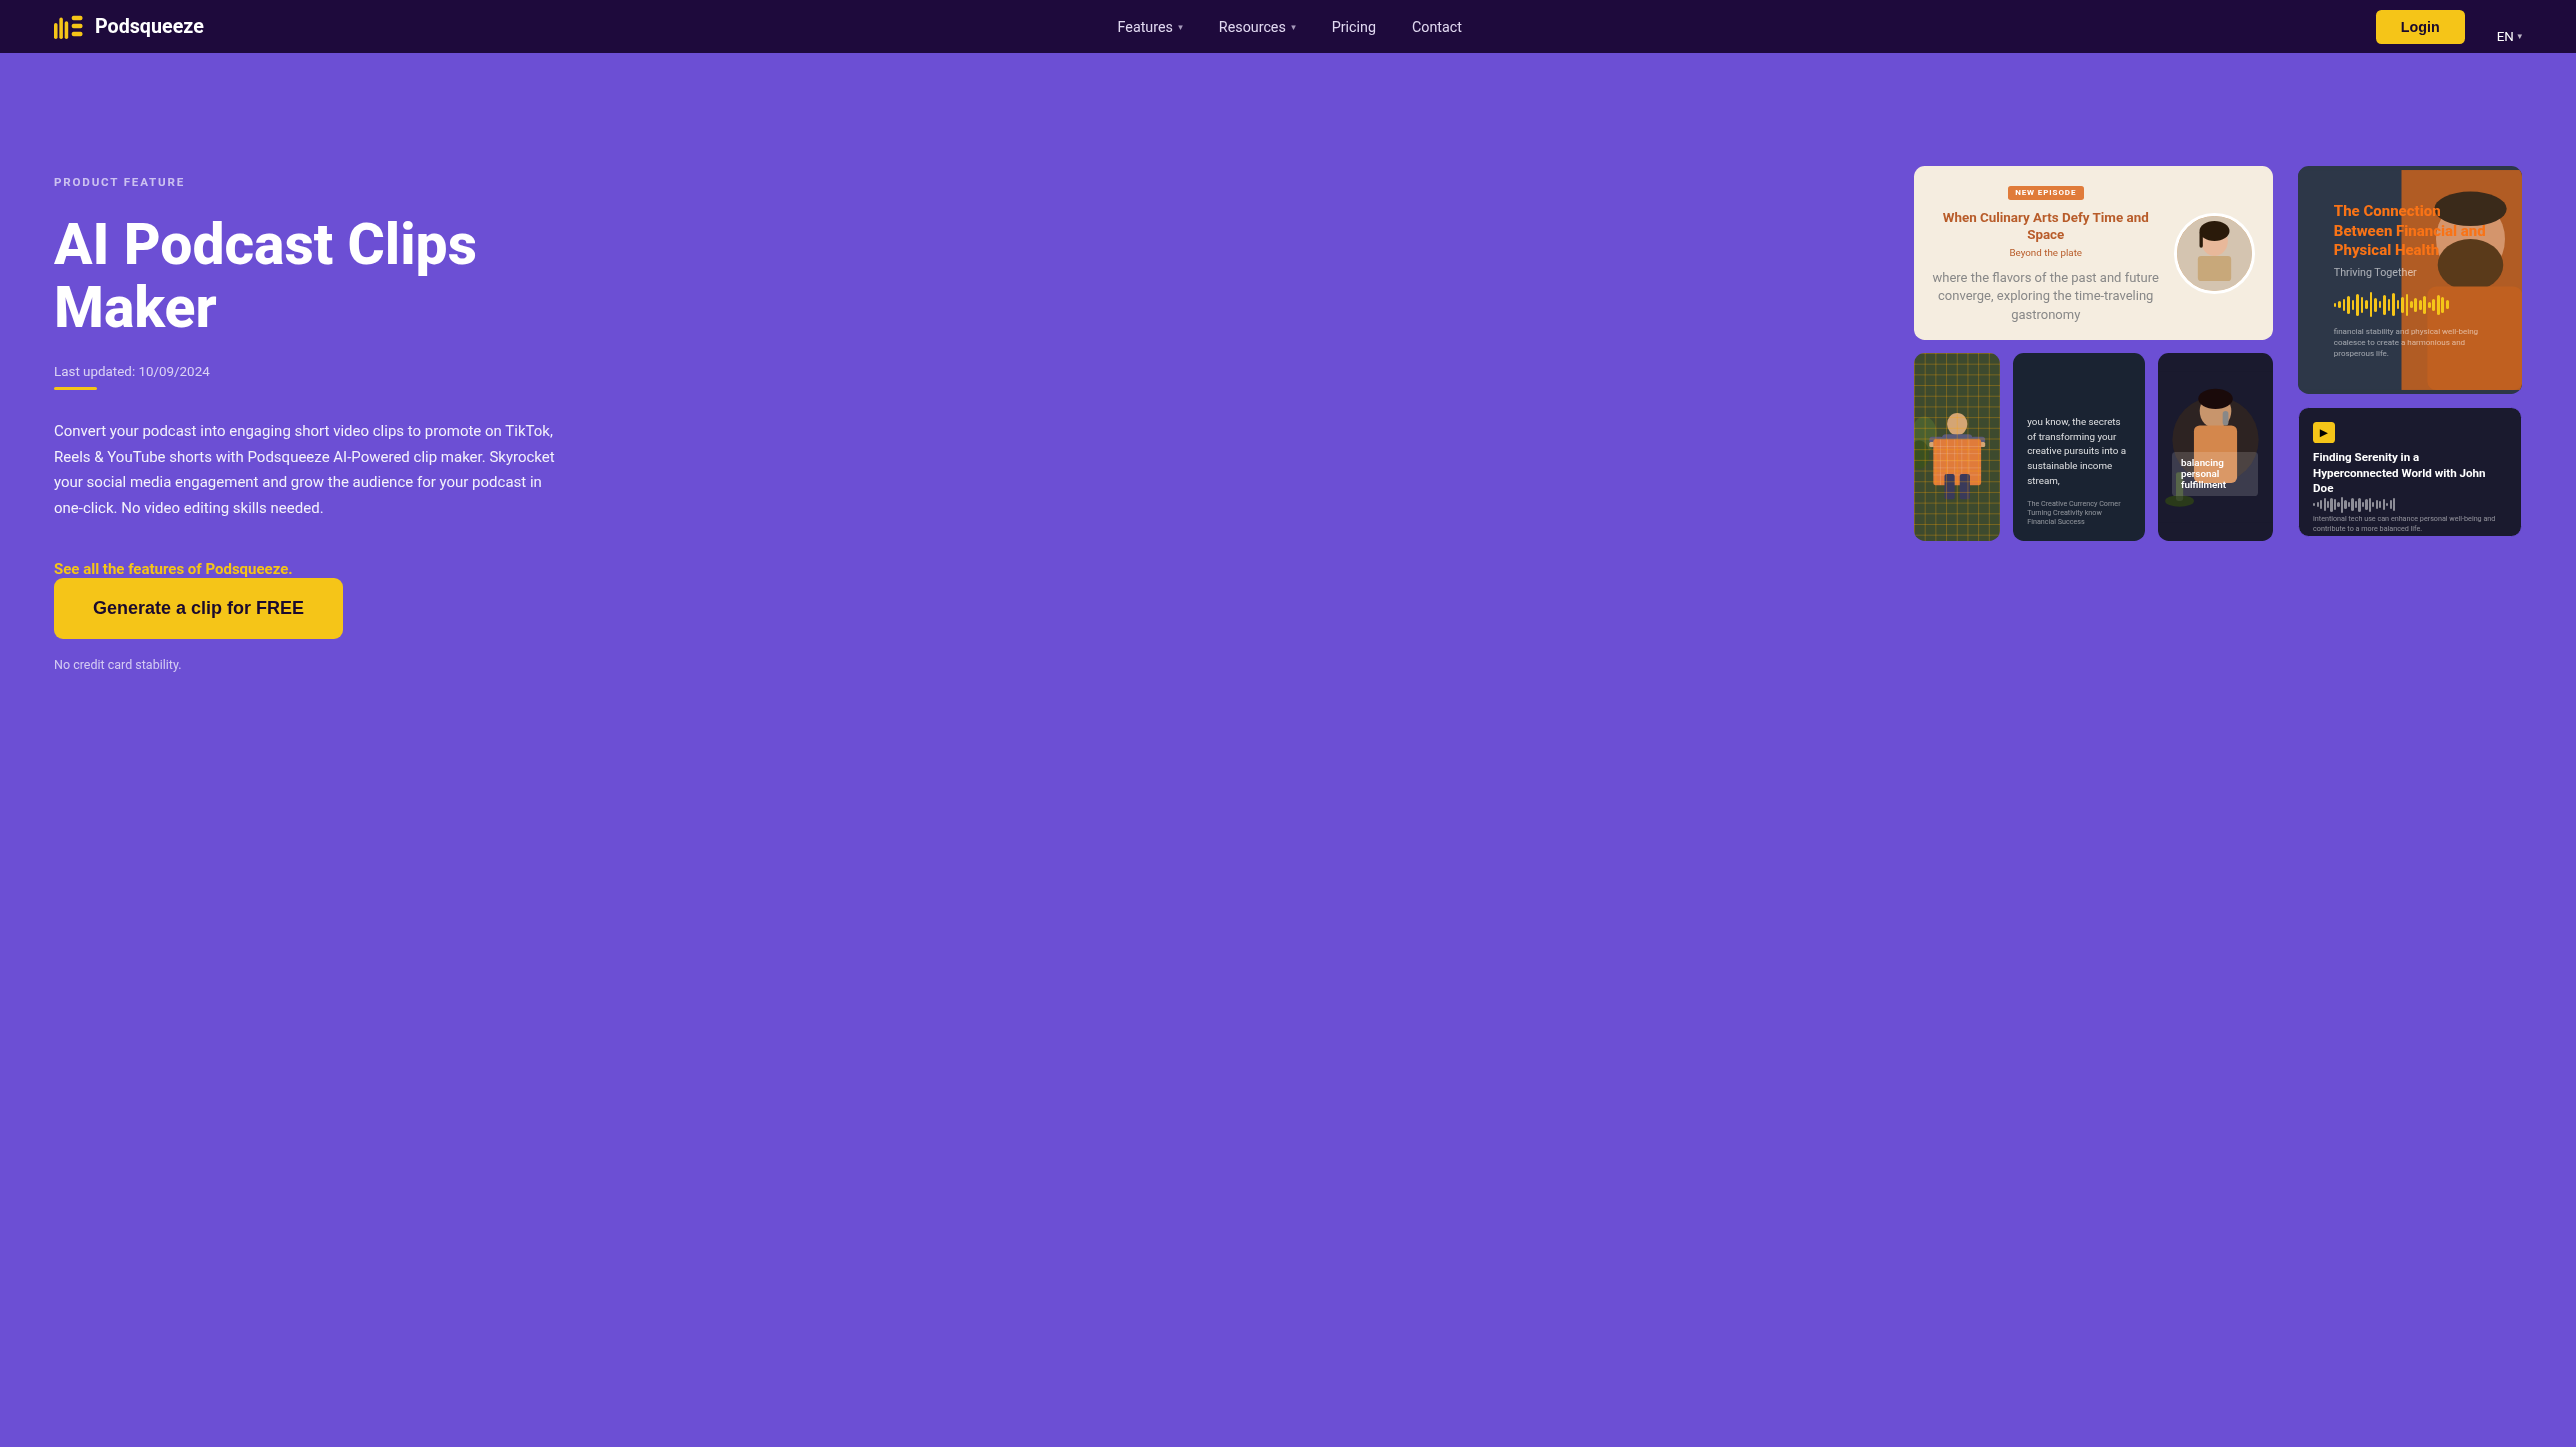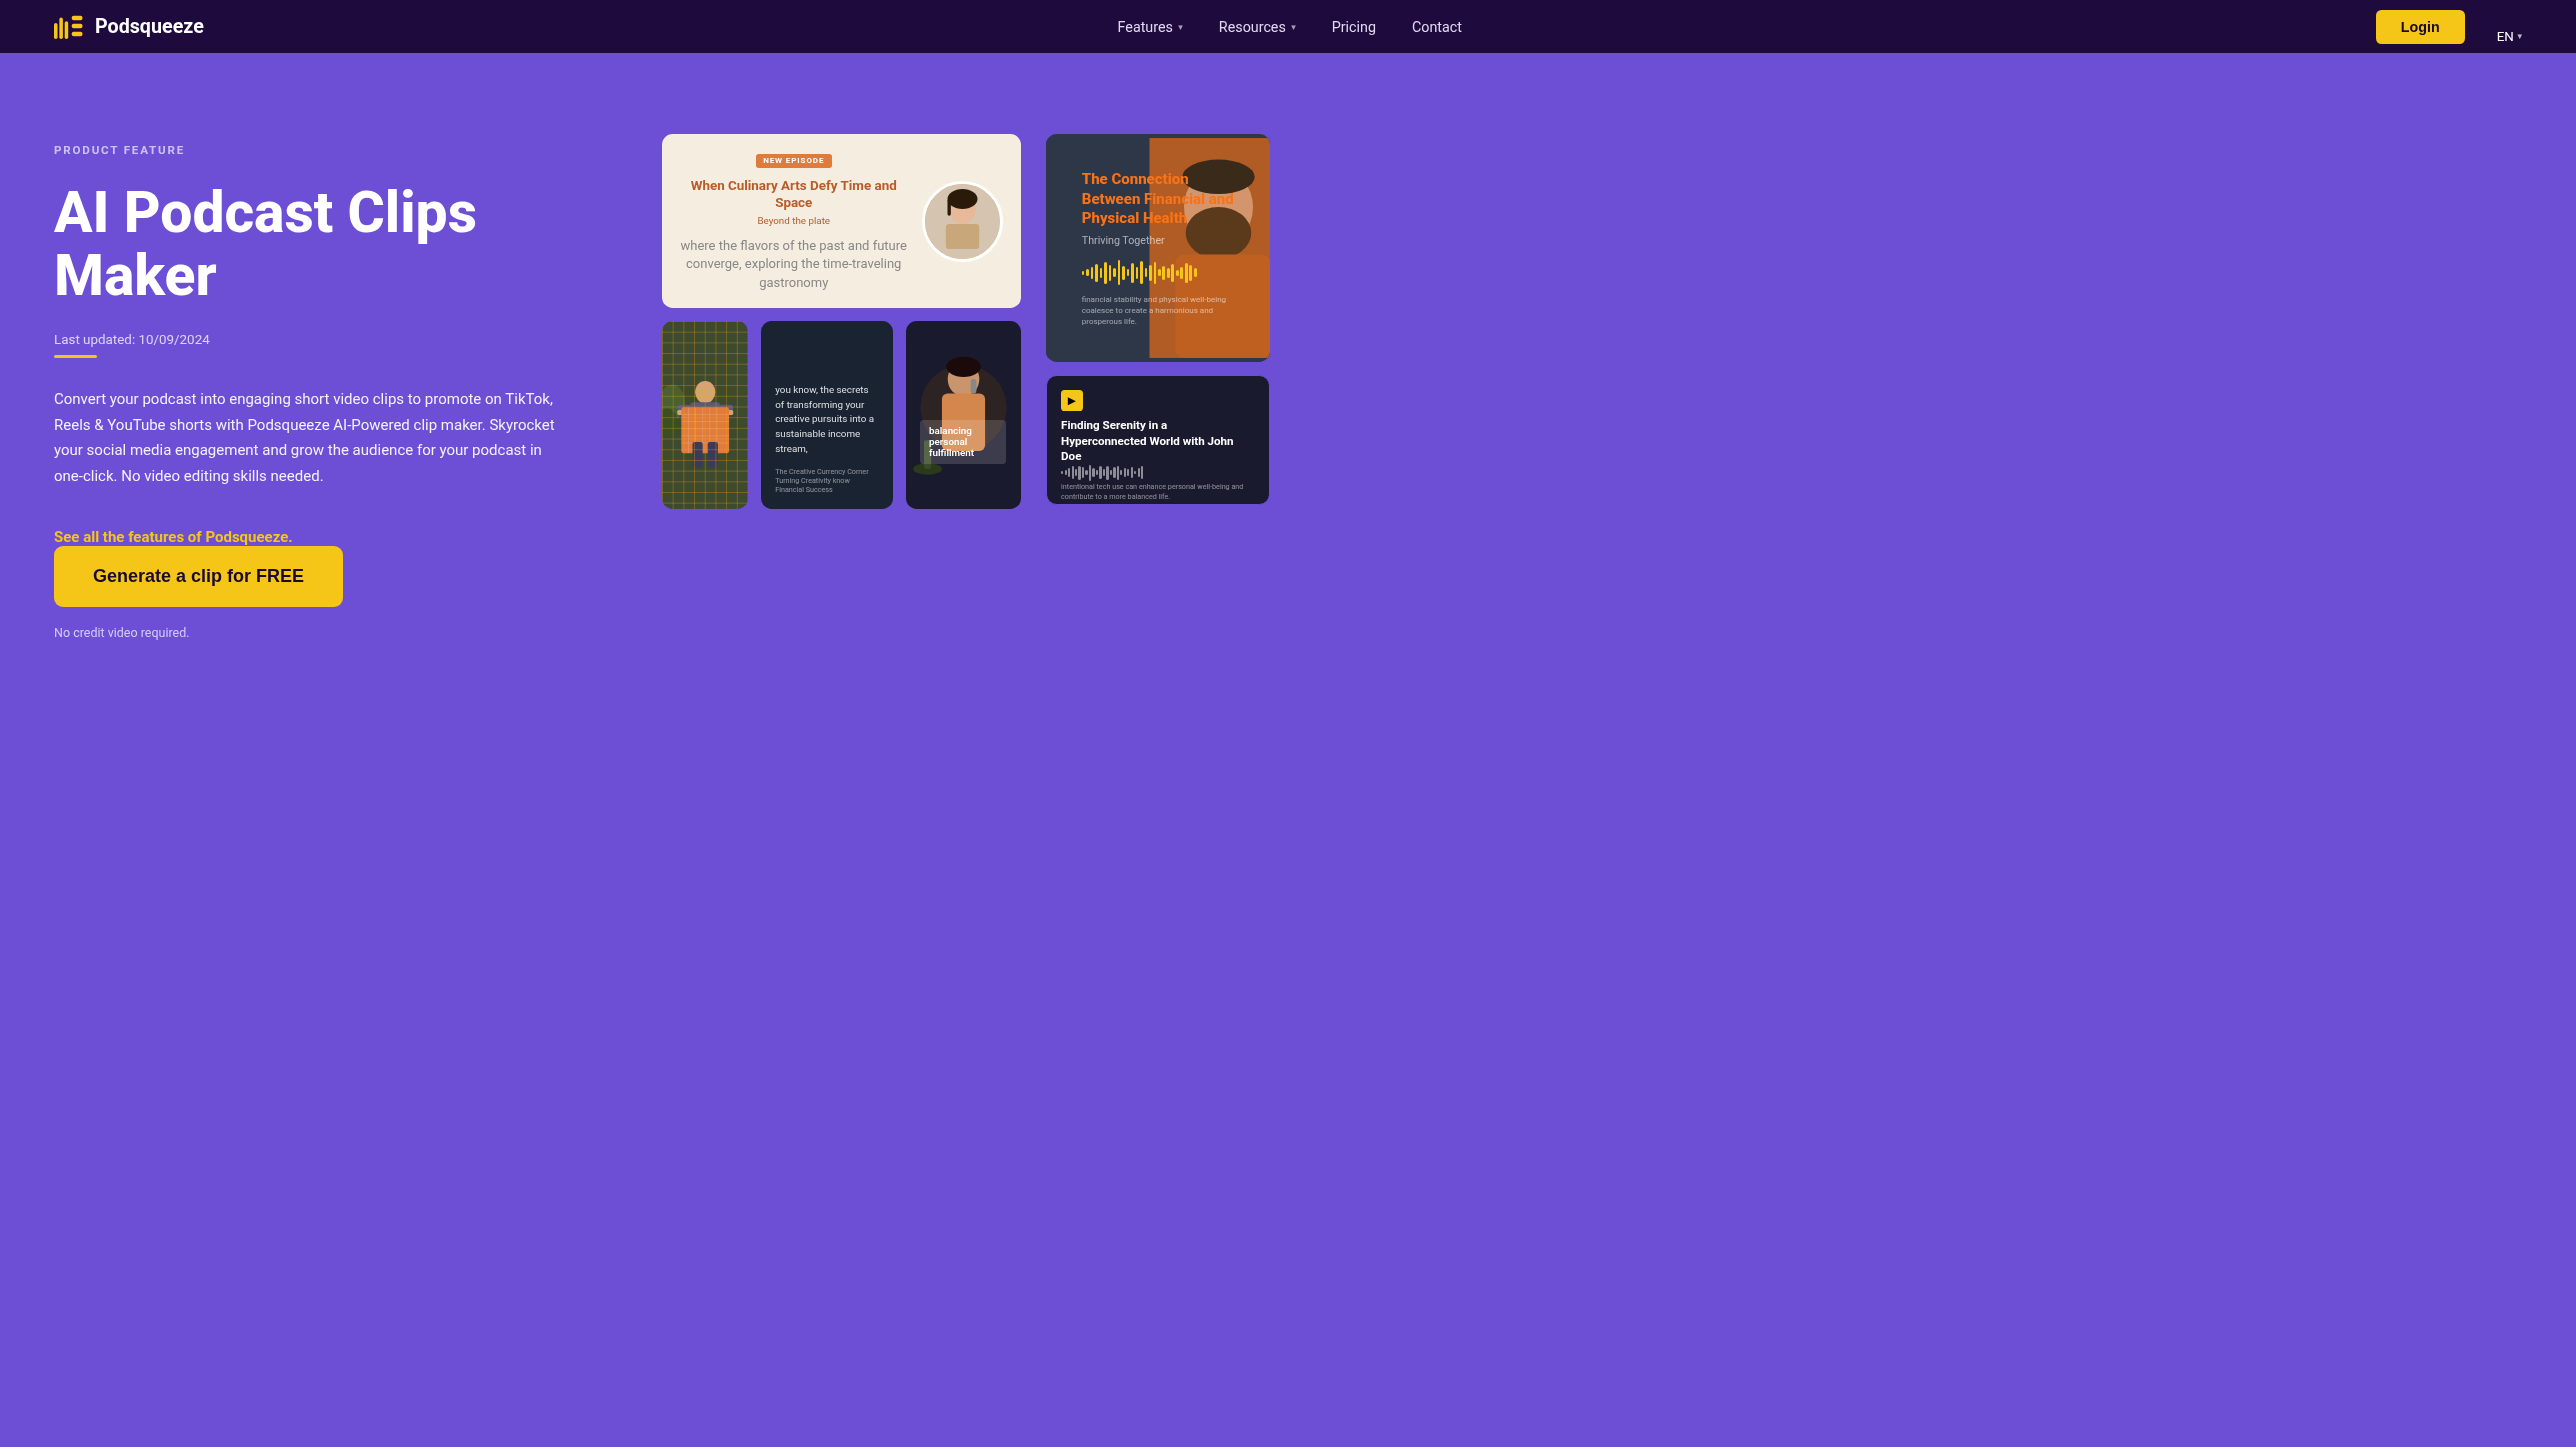--- a/index.html
+++ b/index.html
@@ -81,24 +81,24 @@
     }
 
     .chevron {
       font-size: 9px;
       opacity: 0.7;
     }
 
     
     .hero {
       background: #6c4fd4;
-      padding: 72px 54px 54px 54px;
+      padding: 104px 54px 54px 54px;
       display: flex;
       align-items: flex-start;
-      justify-content: flex-start;
+      justify-content: space-between;
       min-height: calc(100vh - 61px);
       position: relative;
     }
 
     .hero-left {
       max-width: 572px;
       padding-top: 18px;
     }
 
     .product-label {
@@ -453,21 +453,21 @@
   <div class="hero-left">
     <div class="product-label">PRODUCT FEATURE</div>
     <h1 class="hero-title">AI Podcast Clips Maker</h1>
     <p class="hero-date">Last updated: 10/09/2024</p>
     <div class="hero-divider"></div>
     <p class="hero-desc">Convert your podcast into engaging short video clips to promote on TikTok, Reels &amp; YouTube shorts with Podsqueeze AI-Powered clip maker. Skyrocket your social media engagement and grow the audience for your podcast in one-click. No video editing skills needed.</p>
     <a class="hero-features-link">See all the features of Podsqueeze.</a>
     <div>
       <button class="cta-btn">Generate a clip for FREE</button>
     </div>
-    <p class="no-credit">No credit video required.</p>
+    <p class="no-credit">No credit card stability.</p>
   </div>
 
   <div class="hero-right">
 
     <div class="clips-col clips-col-left">
 
       <div class="clip-card card-culinary">
         <div class="card-culinary-text">
           <div style="text-align:center">
             <span class="new-episode-badge">NEW EPISODE</span>

